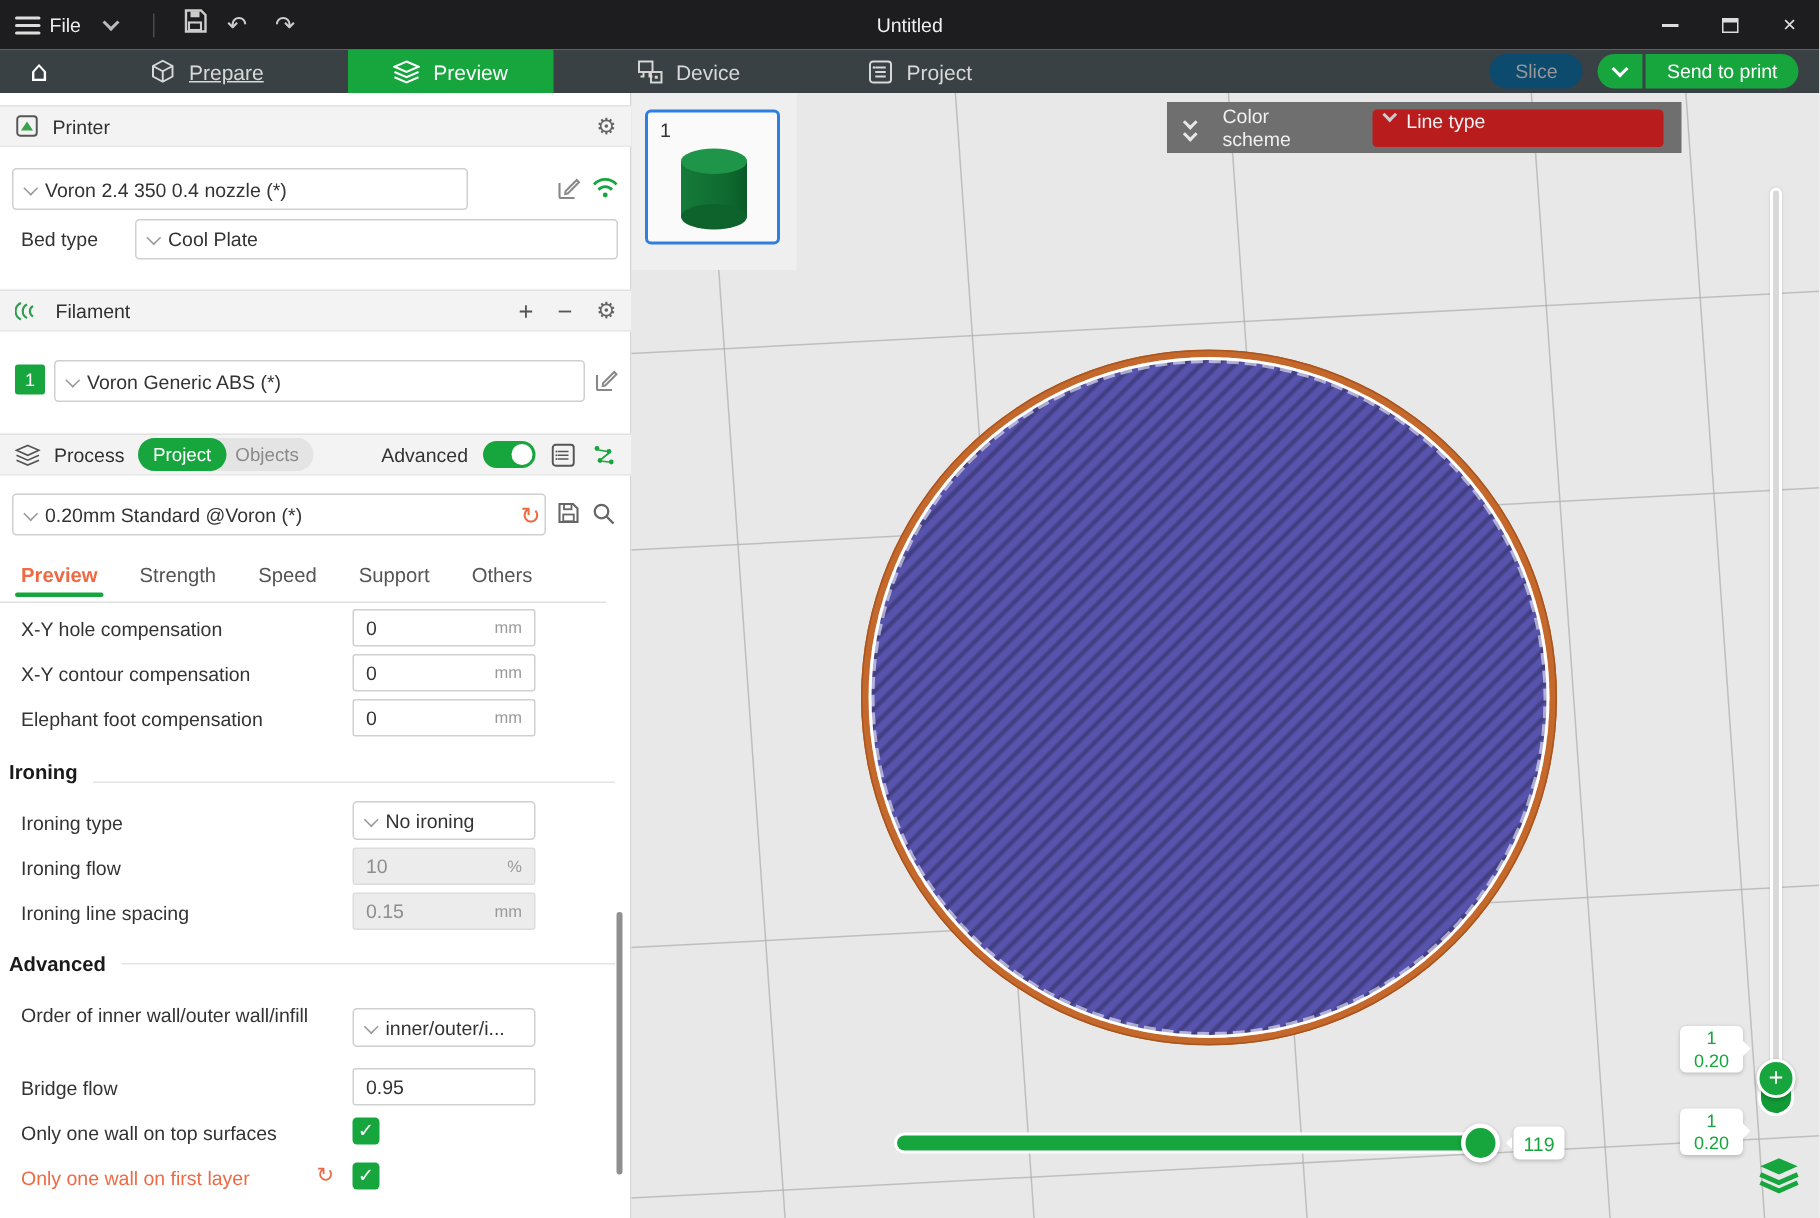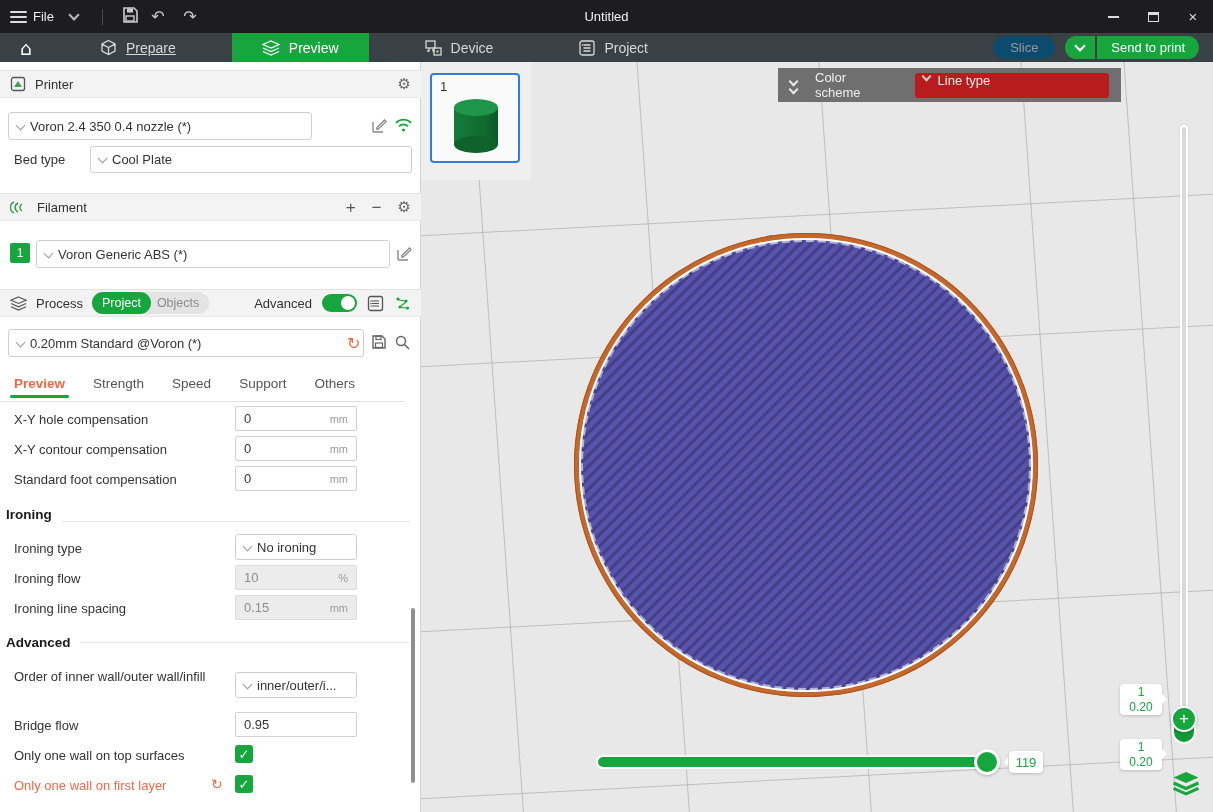--- a/index.html
+++ b/index.html
@@ -307,21 +307,21 @@
     <span class="row-label" style="left:14px; top:350px;">X-Y hole compensation</span>
     <div class="num-input" style="top:344px;">
       <input value="0" style="">
         <span class="unit">mm</span>
     </div>
     <span class="row-label" style="left:14px; top:380px;">X-Y contour compensation</span>
     <div class="num-input" style="top:374px;">
       <input value="0" style="">
         <span class="unit">mm</span>
     </div>
-    <span class="row-label" style="left:14px; top:410px;">Standard foot compensation</span>
+    <span class="row-label" style="left:14px; top:410px;">Elephant foot compensation</span>
     <div class="num-input" style="top:404px;">
       <input value="0" style="">
         <span class="unit">mm</span>
     </div>
 
     <div class="sec-band" style="top:445px;align-items:flex-end;">
       <b>Ironing</b>
         <div class="rule"></div>
     </div>
     <span class="row-label" style="left:14px; top:479px;">Ironing type</span>

